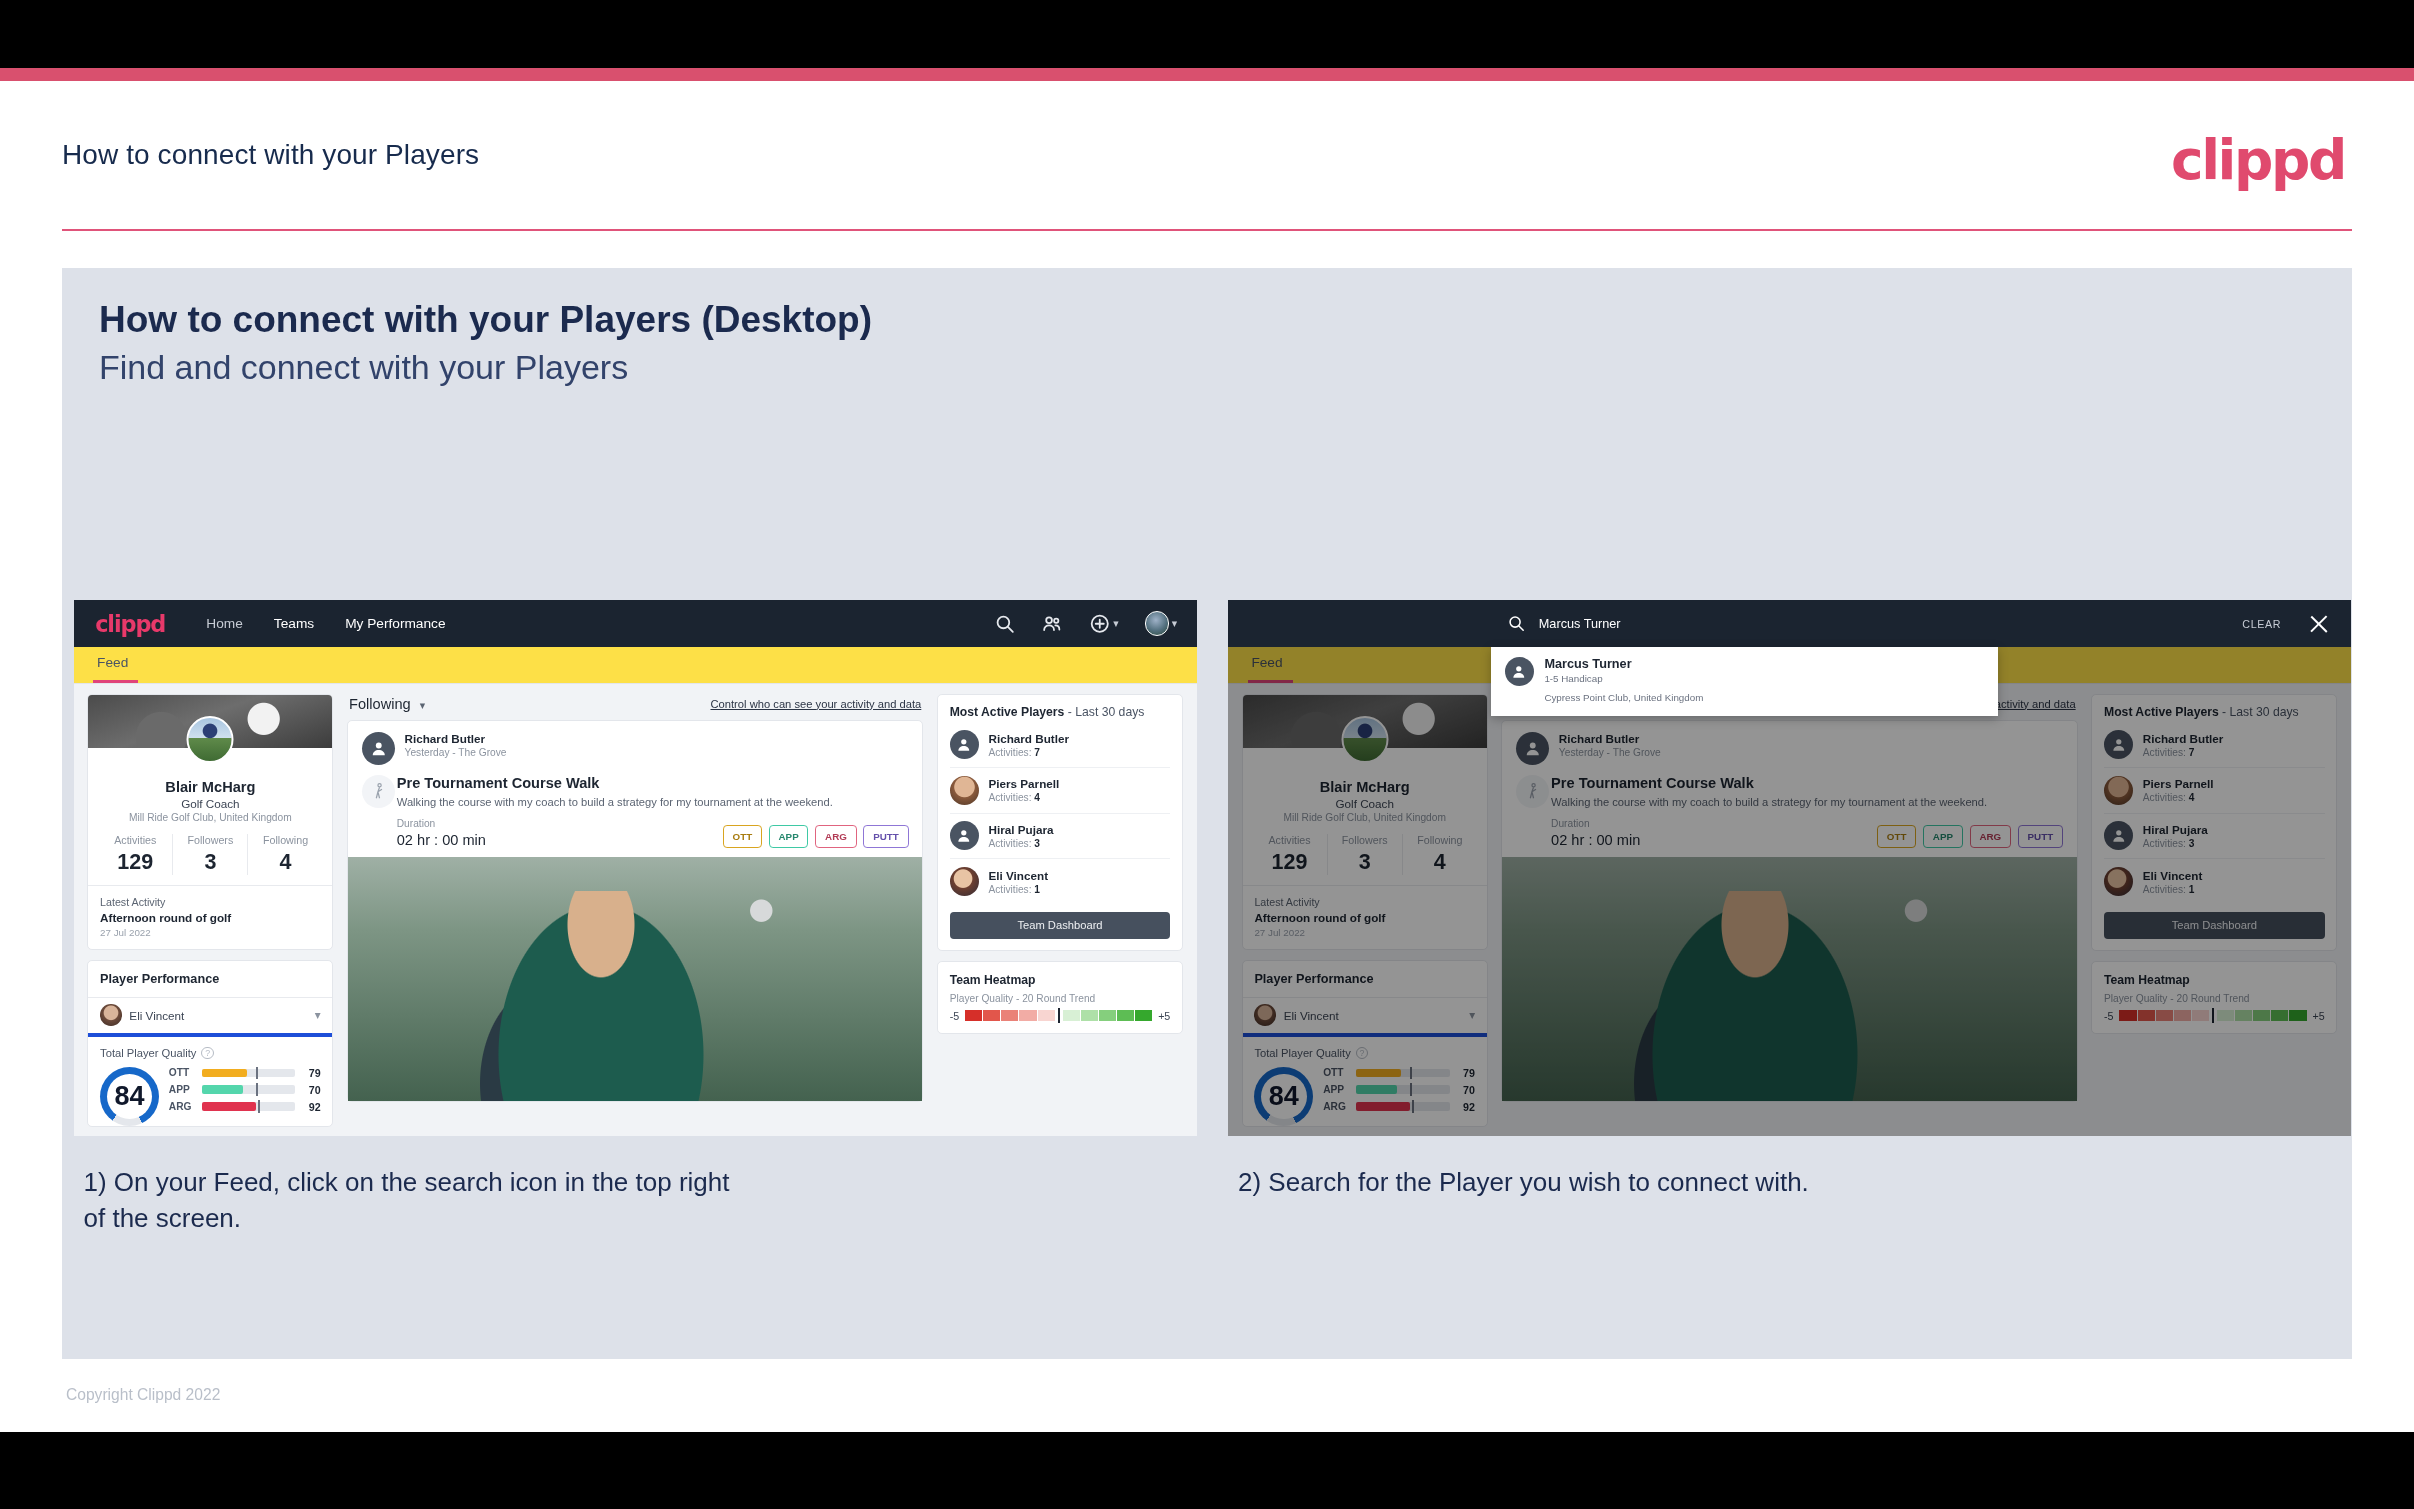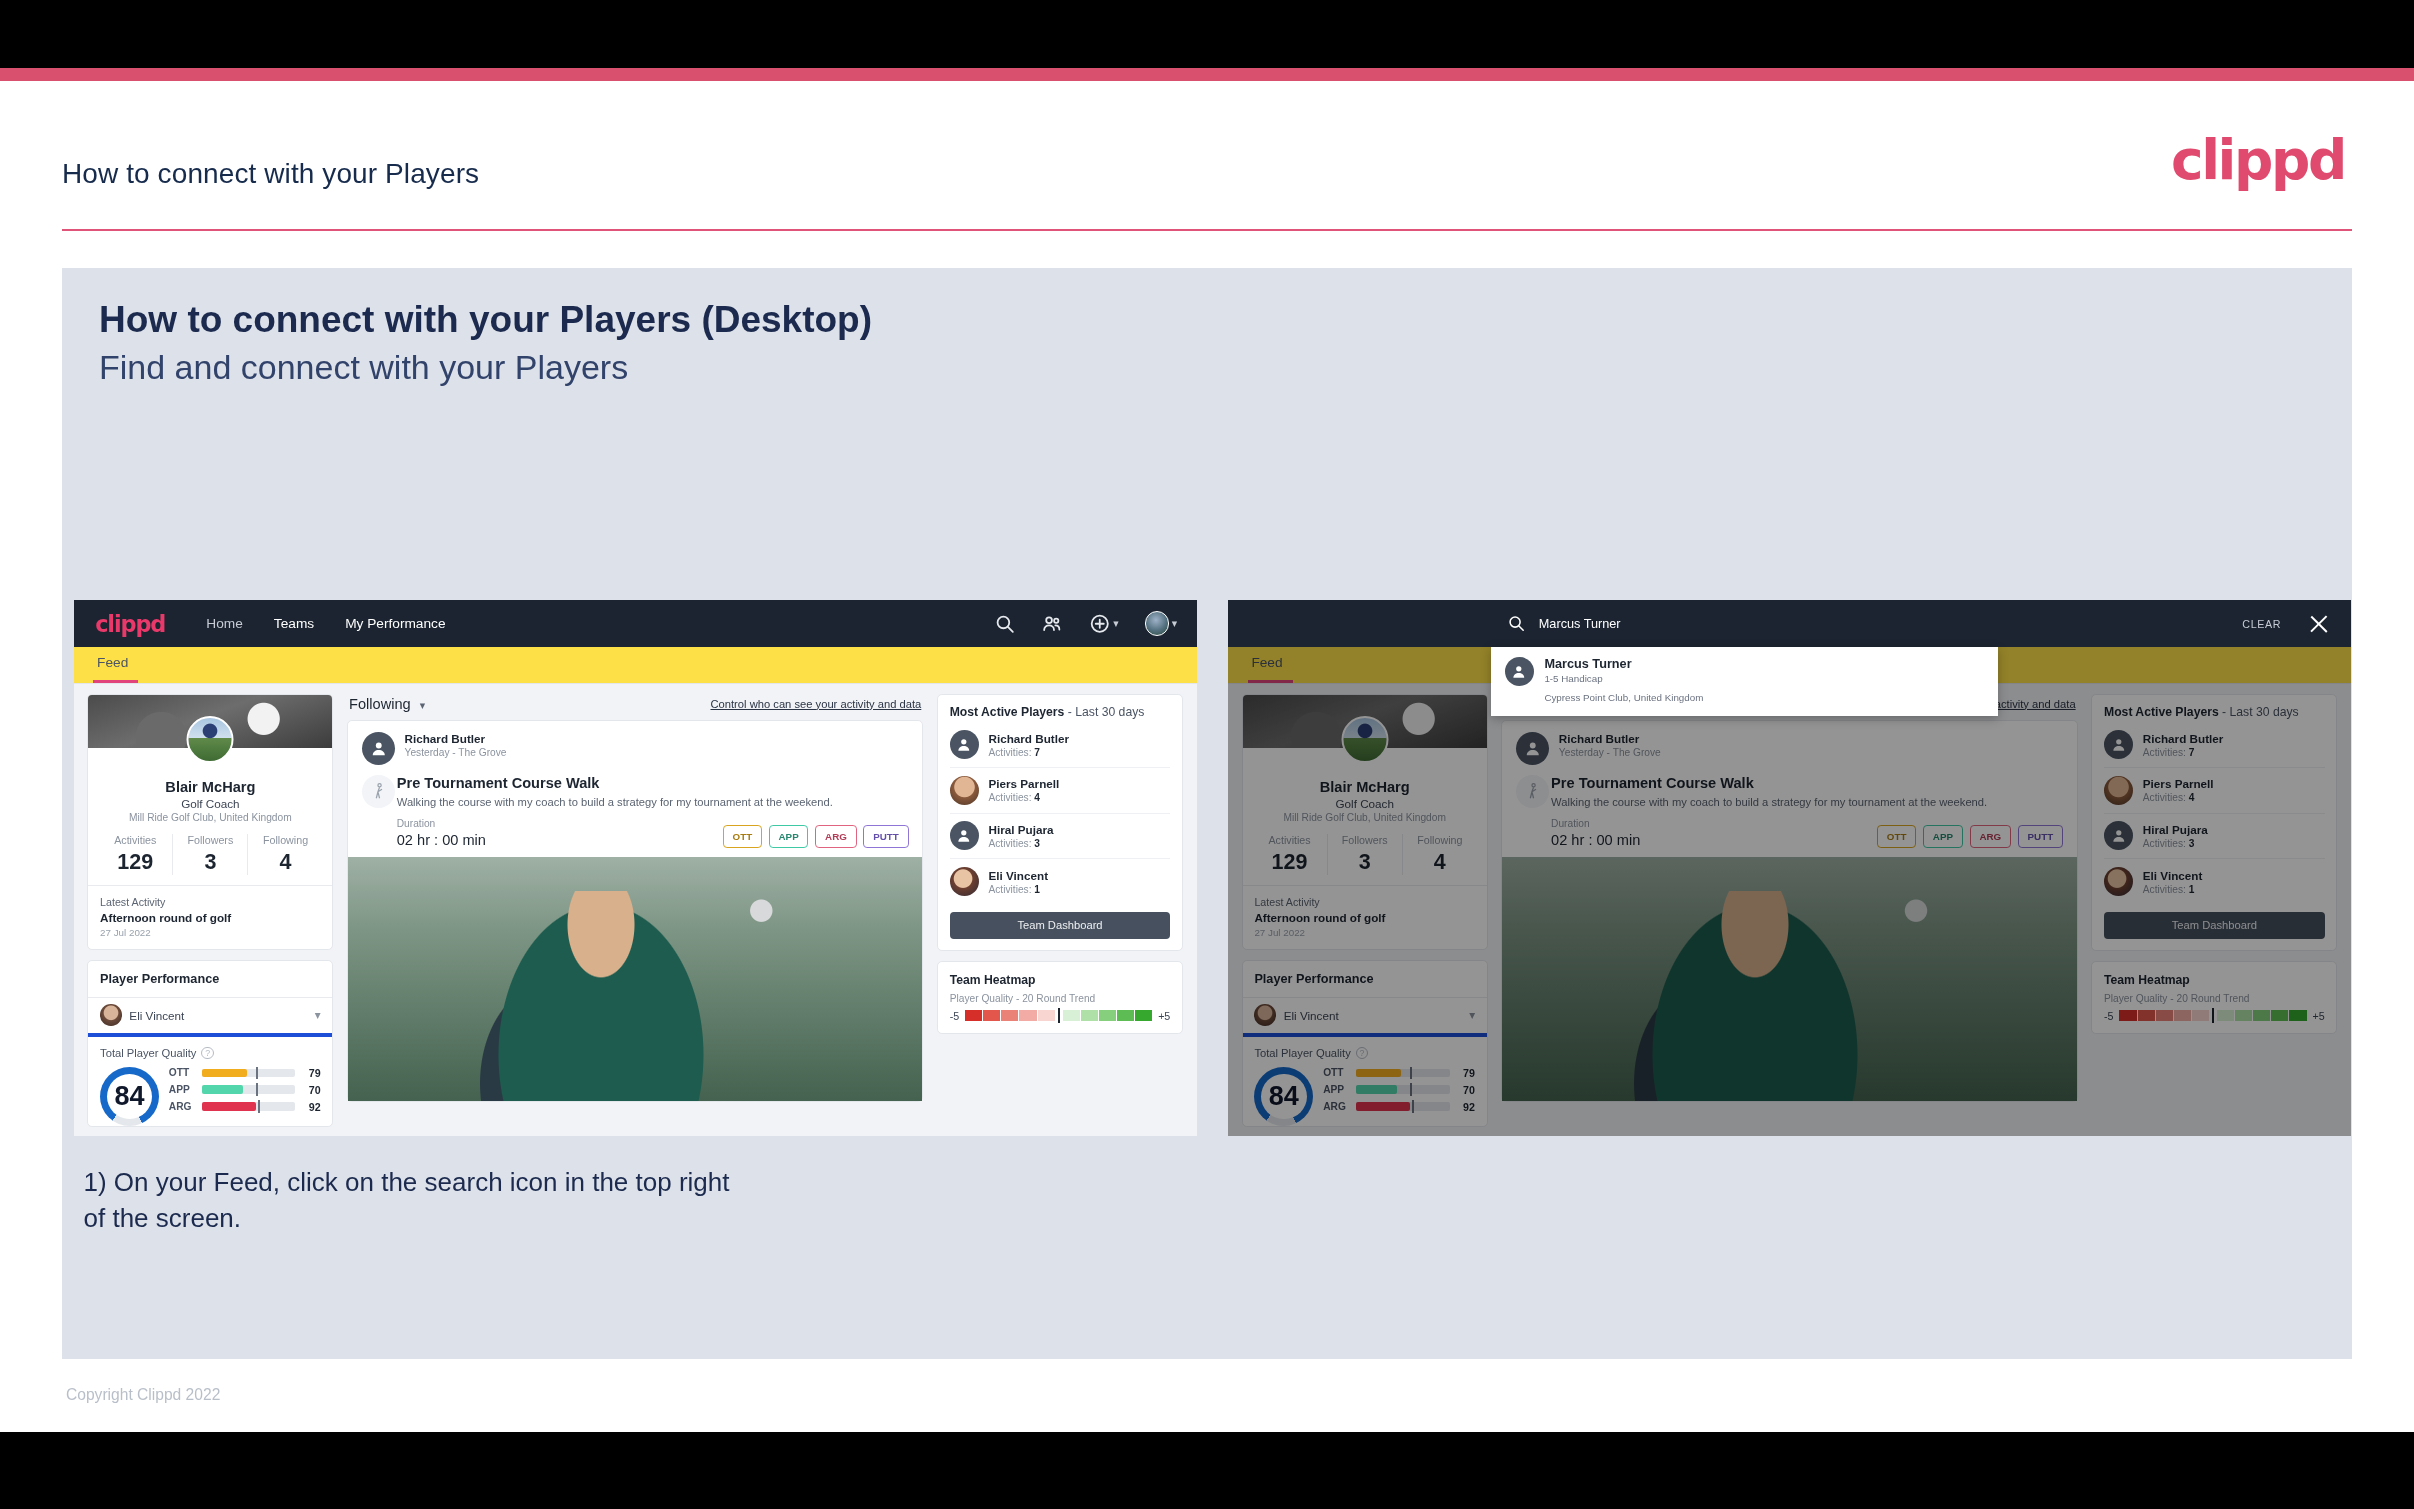--- a/index.html
+++ b/index.html
@@ -17,21 +17,21 @@
   .bottombar-black { position: absolute; left: 0; bottom: 0; width: 100%; height: 78px; background: #000; }
 
   .slide {
     position: absolute; left: 0; top: 81px;
     width: 2415px; height: 1351px;
     background: #ffffff;
   }
 
   
   .slide-title {
-    position: absolute; left: 62px; top: 77px;
+    position: absolute; left: 62px; top: 58px;
     font-size: 28px; color: #172b4d; letter-spacing: 0.1px;
   }
   .brand-logo {
     position: absolute; right: 70px; top: 47px;
     font-size: 55px; font-weight: bold; color: #e04a6e;
     letter-spacing: -2.4px; font-family: "DejaVu Sans", sans-serif;
   }
   .header-rule {
     position: absolute; left: 62px; top: 148px; width: 2290px; height: 2px; background: #e0547a;
   }
@@ -810,18 +810,19 @@
             <span>
               <span class="sug-nm" style="display:block">Marcus Turner</span>
               <span class="sug-l1" style="display:block">1-5 Handicap</span>
               <span class="sug-l2" style="display:block">Cypress Point Club, United Kingdom</span>
             </span>
           </div>
         </div>
       </div>
 
       <div class="caption cap-a">1) On your Feed, click on the search icon in the top right of the screen.</div>
+      <div class="caption cap-b">2) Search for the Player you wish to connect with.</div>
     </div>
 
     <div class="copyright">Copyright Clippd 2022</div>
   </div>
 </div>
 
 
 </body></html>

